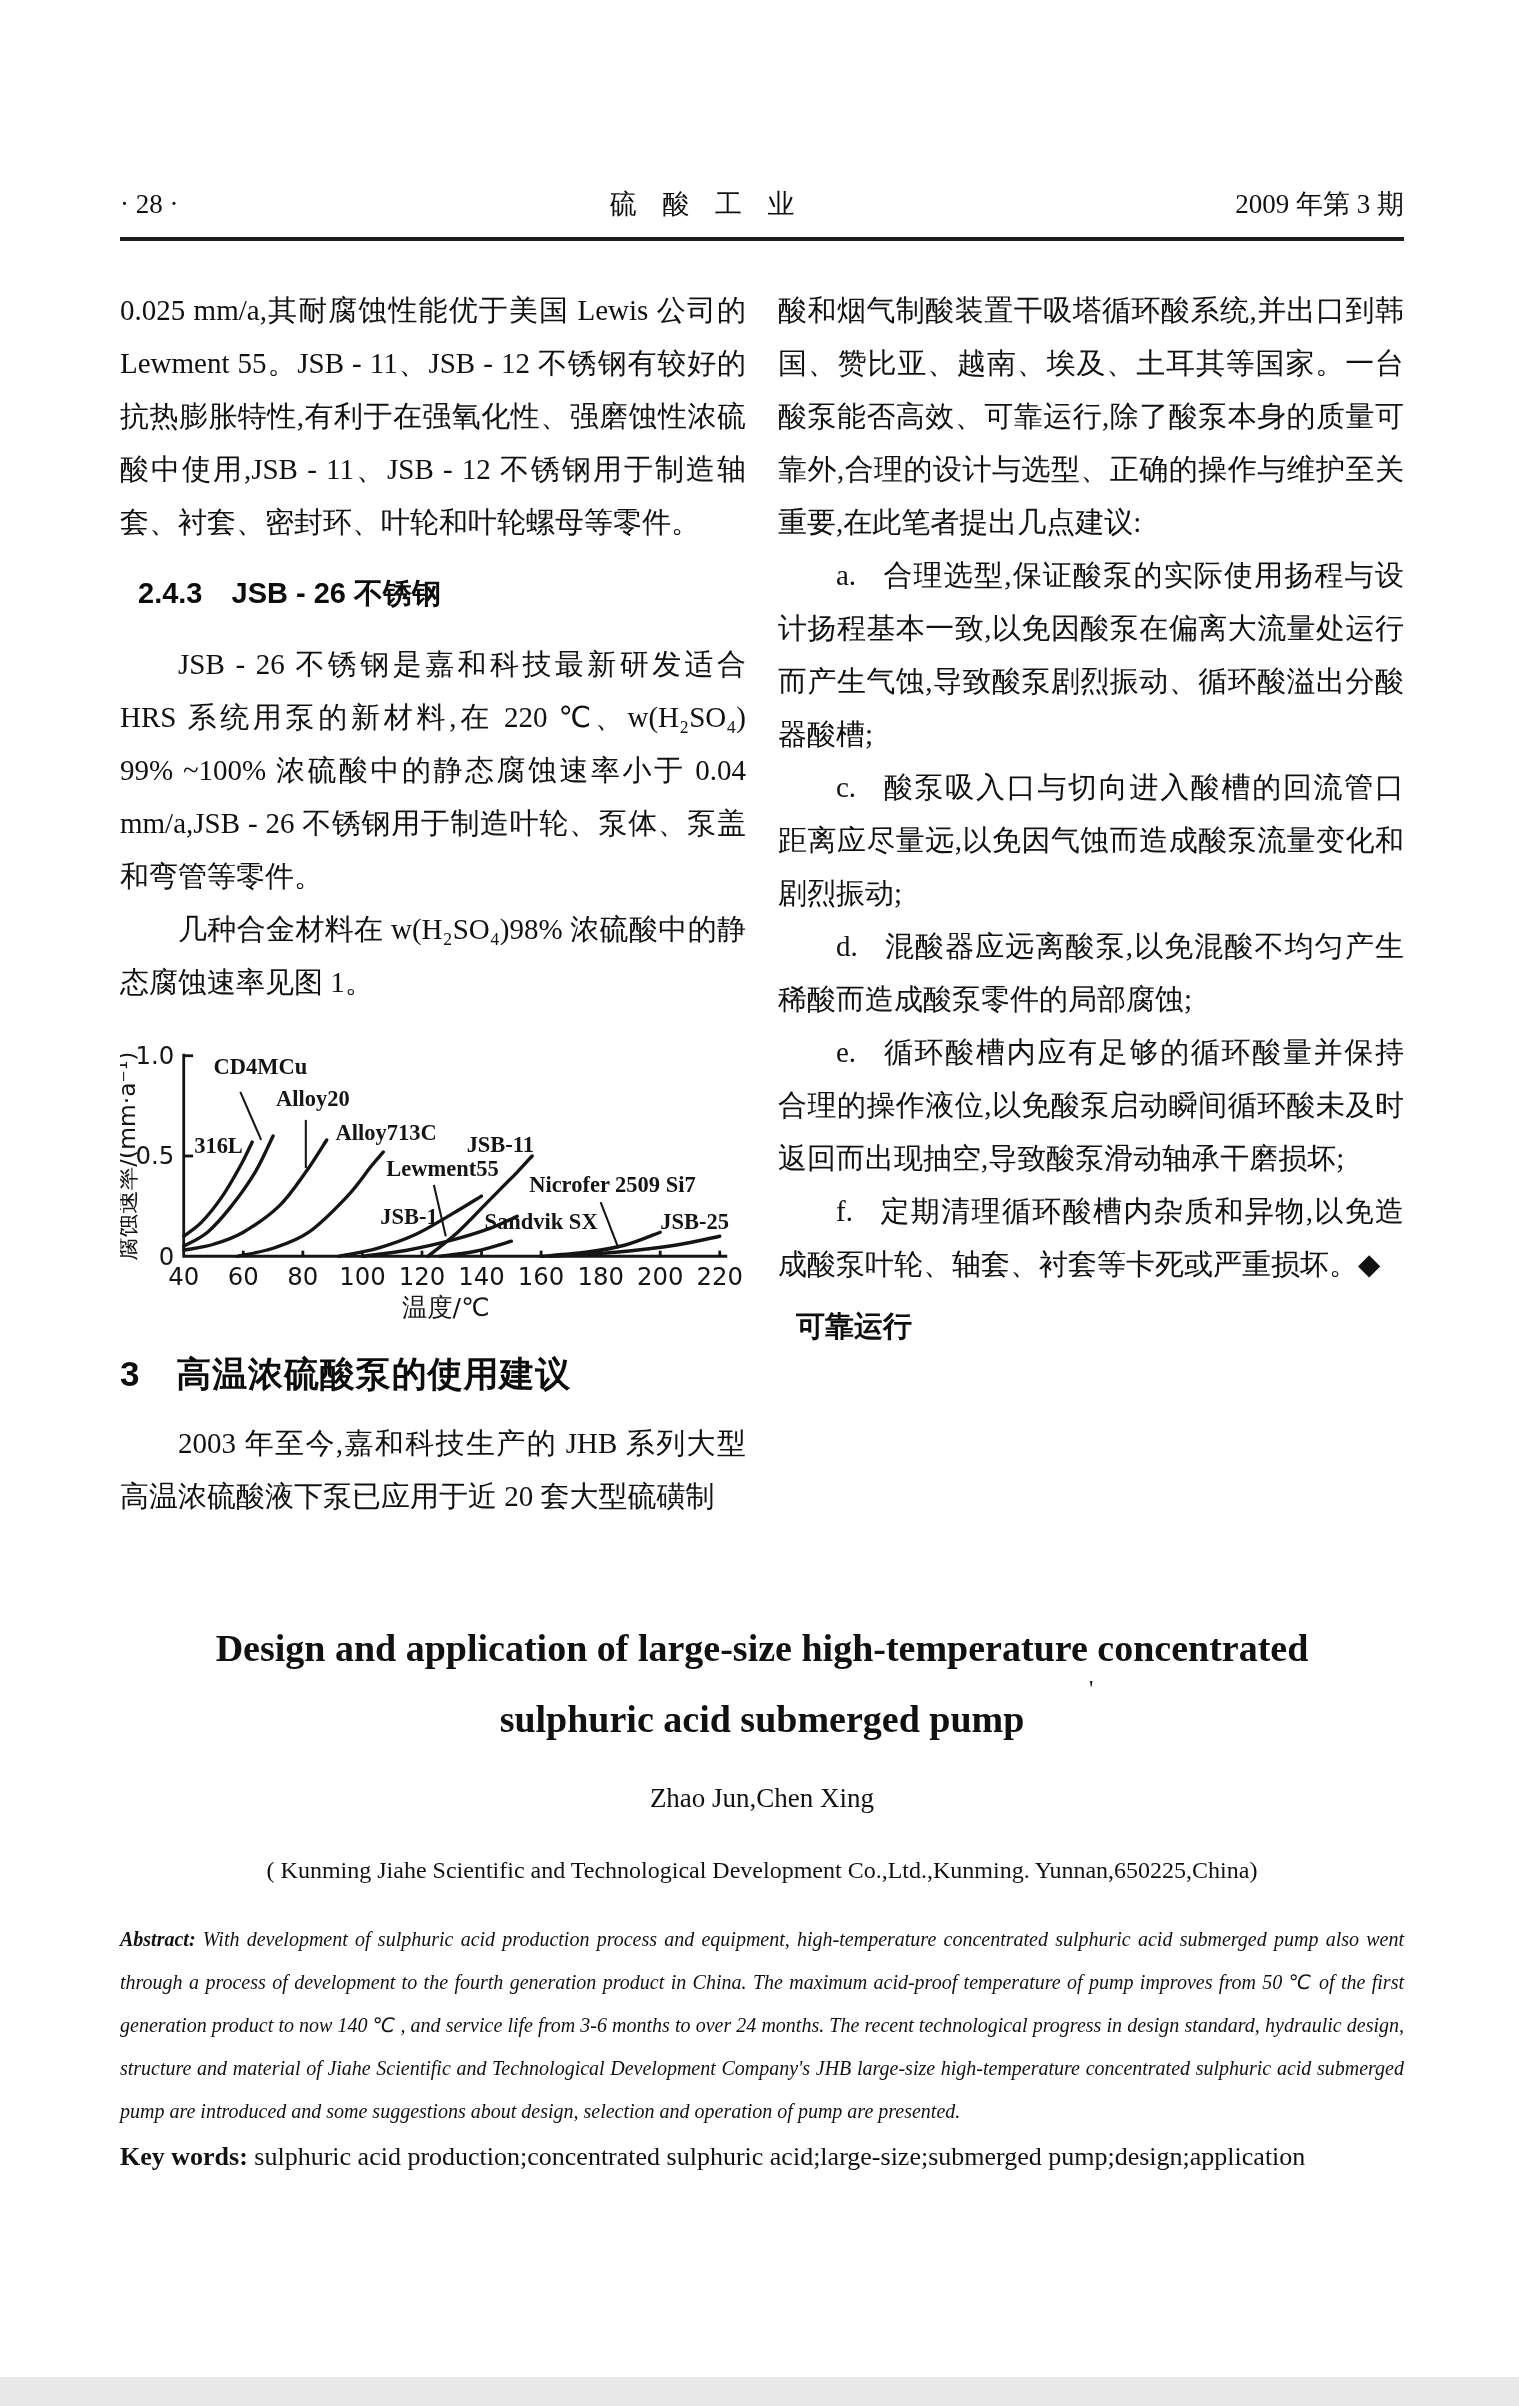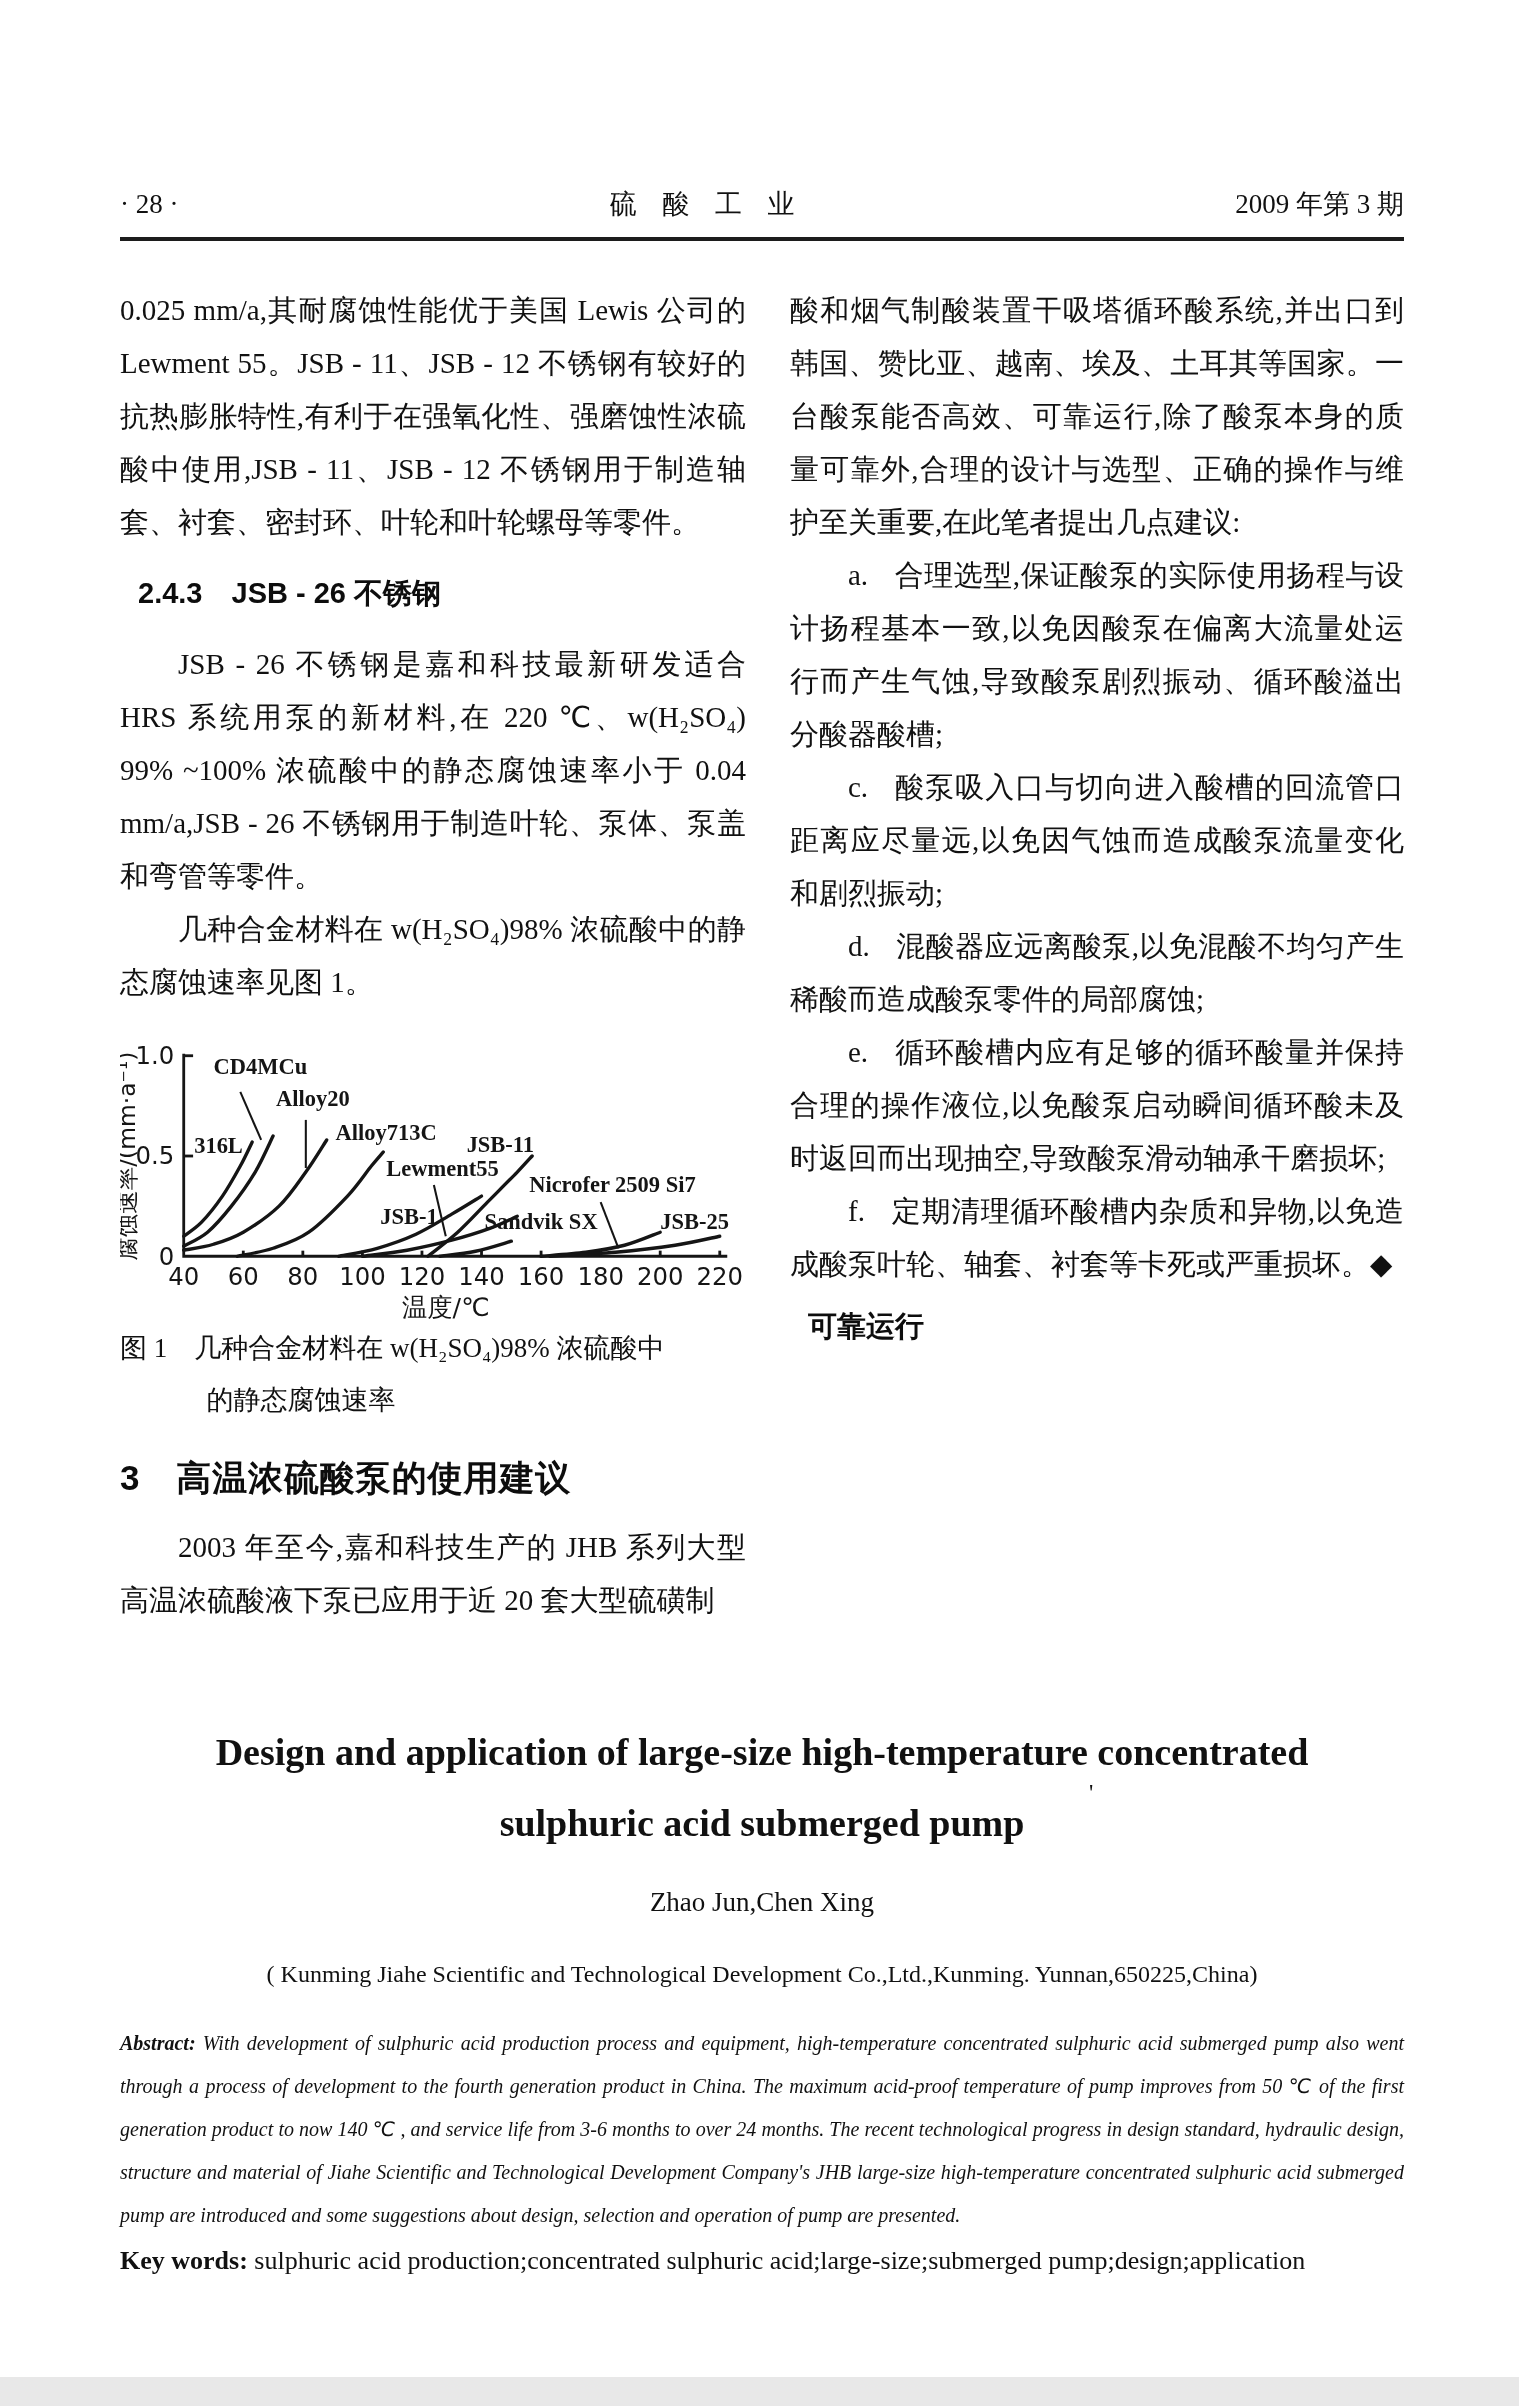--- a/index.html
+++ b/index.html
@@ -12,21 +12,21 @@
     font-family:"Liberation Serif","DejaVu Sans",serif;
     box-sizing:border-box;
     padding:186px 116px 0 120px;
     overflow:hidden;
   }
   
   .hdr{display:flex;justify-content:space-between;align-items:baseline;font-size:27px;}
   .hdr .jt{letter-spacing:9.4px;}
   .rule{border-top:4.7px solid #1c1c1c;margin-top:15px;}
   
-  .cols{display:flex;gap:44px;margin-top:43px;}
+  .cols{display:flex;gap:32px;margin-top:43px;}
   .col{flex:1 1 0;font-size:29px;line-height:53px;text-align:justify;}
   .col p{margin:0;}
   .indent{text-indent:2em;}
   h3,h4{font-family:"Liberation Sans","DejaVu Sans",sans-serif;margin:18px;color:#0d0d0d;}
   h4{font-size:29px;line-height:53px;font-weight:bold;}
   h3{font-size:35px;line-height:56px;font-weight:bold;margin:24px 0 15px 0;letter-spacing:0.9px;}
   .item-label{margin-right:0.9em;}
   
   figure{margin:11.2px 0 1.9px 0;}
   figure svg{display:block;}
@@ -113,24 +113,20 @@
             <text x="79.12222222222222" y="141.79" font-size="24" font-weight="bold" font-family="&quot;Liberation Serif&quot;,&quot;DejaVu Sans&quot;,serif" fill="#151515">316L</text>
             <line x1="334.93333333333334" y1="176.03" x2="347.64444444444445" y2="230.6" stroke="#151515" stroke-width="2.2"></line>
             <text x="284.08888888888885" y="166.39999999999998" font-size="24" font-weight="bold" font-family="&quot;Liberation Serif&quot;,&quot;DejaVu Sans&quot;,serif" fill="#151515">Lewment55</text>
             <text x="369.88888888888886" y="140.72" font-size="24" font-weight="bold" font-family="&quot;Liberation Serif&quot;,&quot;DejaVu Sans&quot;,serif" fill="#151515">JSB-11</text>
             <line x1="512.8888888888889" y1="194.22" x2="531.9555555555555" y2="243.44" stroke="#151515" stroke-width="2.2"></line>
             <text x="436.6222222222222" y="183.51999999999998" font-size="24" font-weight="bold" font-family="&quot;Liberation Serif&quot;,&quot;DejaVu Sans&quot;,serif" fill="#151515">Nicrofer 2509 Si7</text>
             <text x="277.73333333333335" y="217.76" font-size="24" font-weight="bold" font-family="&quot;Liberation Serif&quot;,&quot;DejaVu Sans&quot;,serif" fill="#151515">JSB-1</text>
             <text x="388.9555555555555" y="223.11" font-size="24" font-weight="bold" font-family="&quot;Liberation Serif&quot;,&quot;DejaVu Sans&quot;,serif" fill="#151515">Sandvik SX</text>
             <text x="576.4444444444443" y="223.11" font-size="24" font-weight="bold" font-family="&quot;Liberation Serif&quot;,&quot;DejaVu Sans&quot;,serif" fill="#151515">JSB-25</text>
           </svg>
-        <figcaption>
-          <div>图 1　几种合金材料在 w(H₂SO₄)98% 浓硫酸中</div>
-          <div class="cap2">的静态腐蚀速率</div>
-        </figcaption>
       </figure>
 
       <h3>3　高温浓硫酸泵的使用建议</h3>
       <p class="indent">2003 年至今,嘉和科技生产的 JHB 系列大型高温浓硫酸液下泵已应用于近 20 套大型硫磺制</p>
     </div>
 
     <div class="col">
       <p>酸和烟气制酸装置干吸塔循环酸系统,并出口到韩国、赞比亚、越南、埃及、土耳其等国家。一台酸泵能否高效、可靠运行,除了酸泵本身的质量可靠外,合理的设计与选型、正确的操作与维护至关重要,在此笔者提出几点建议:</p>
 
       <p class="indent"><span class="item-label">a.</span><span>合理选型,保证酸泵的实际使用扬程与设计扬程基本一致,以免因酸泵在偏离大流量处运行而产生气蚀,导致酸泵剧烈振动、循环酸溢出分酸器酸槽;</span></p>

